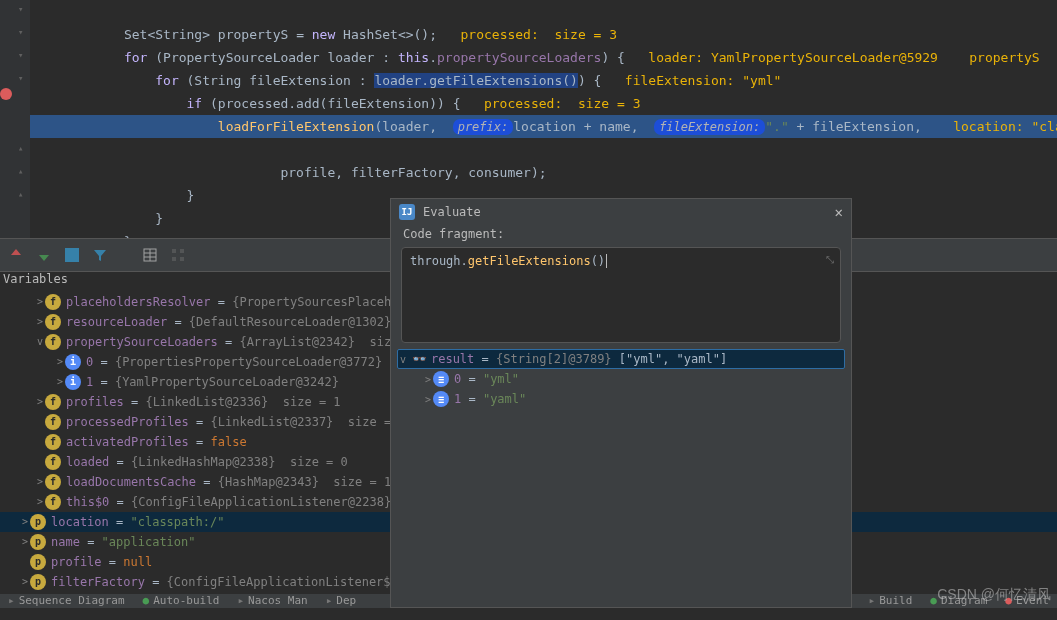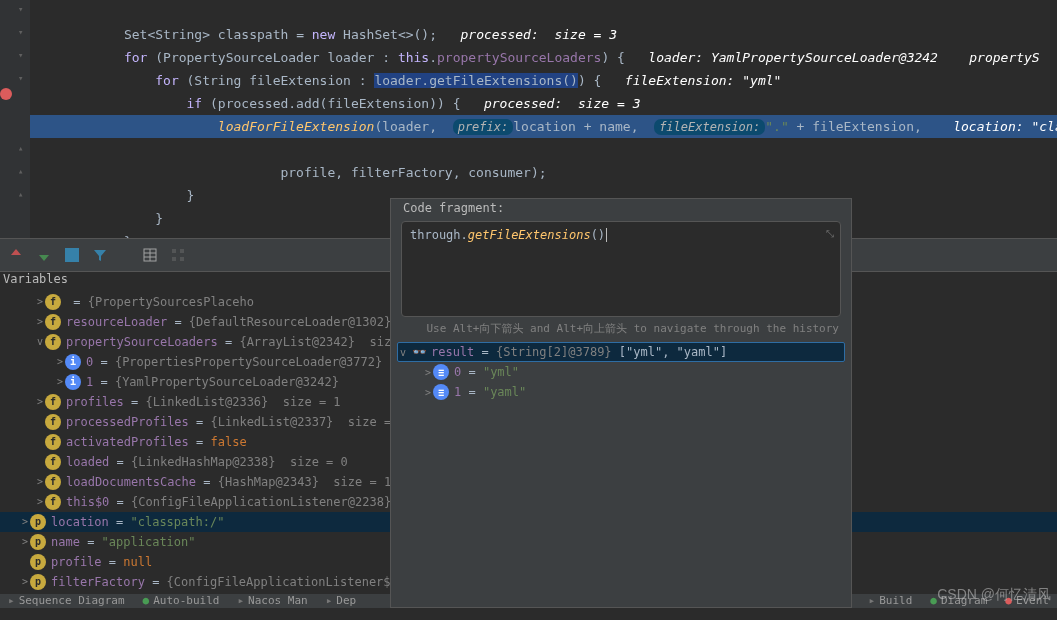--- a/index.html
+++ b/index.html
@@ -16,25 +16,25 @@
   .editor {
     position: absolute; top:0; left:0; right:0; height: 238px;
     overflow: hidden;
     white-space: pre;
     line-height: 23px;
     padding-left: 30px;
   }
   .editor .line { height:23px; }
   .k-orange { color:#c4b5fd; }
   .k-purple { color:#9876aa; }
-  .k-yellow { color:#ffc66d;font-style:italic; }
+  .k-yellow { color:#ffc66d; }
   .k-white  { color:#a9b7c6; }
   .k-green  { color:#6a8759; }
-  .k-inlay  { color:#ffffff; font-style: italic; }
-  .k-pill   { background:#0c4a6e; color:#b3b3b3; border-radius:7px; padding:1px 5px; font-style:italic; font-size:12px;}
+  .k-inlay  { color:#eab308; }
+  .k-pill   { background:#1d4ed8; color:#b3b3b3; border-radius:7px; padding:1px 5px; font-style:italic; font-size:12px;}
   .sel      { background:#214283; }
   .hl-line  { background:#2d5487; display:block; width:100%; }
   .gutter {
     position:absolute; left:0; top:0; width:30px; height:238px;
     background:#313335;
   }
   .gutter .fold { position:absolute; left:18px; font-size:9px; color:#606060;}
   .bp { position:absolute; left:0; top:88px; width:12px;height:12px; background:#db5c5c; border-radius:50%;}
 
   
@@ -142,22 +142,22 @@
   <span class="fold" style="top:4px">▾</span>
   <span class="fold" style="top:27px">▾</span>
   <span class="fold" style="top:50px">▾</span>
   <span class="fold" style="top:73px">▾</span>
   <span class="fold" style="top:143px">▴</span>
   <span class="fold" style="top:166px">▴</span>
   <span class="fold" style="top:189px">▴</span>
 </div>
 
 <div class="editor">
-<span class="line">            <span class="k-white">Set</span><span class="k-white">&lt;String&gt;</span><span class="k-white"> classpath </span><span class="k-white">= </span><span class="k-orange">new </span><span class="k-white">HashSet&lt;&gt;</span><span class="k-white">();</span><span class="k-inlay">   processed:  size = 3</span></span>
-<span class="line">            <span class="k-orange">for </span><span class="k-white">(PropertySourceLoader loader : </span><span class="k-orange">this</span><span class="k-white">.</span><span class="k-purple">propertySourceLoaders</span><span class="k-white">) {</span><span class="k-inlay">   loader: YamlPropertySourceLoader@3242    propertyS</span></span>
+<span class="line">            <span class="k-white">Set</span><span class="k-white">&lt;String&gt;</span><span class="k-white"> propertyS </span><span class="k-white">= </span><span class="k-orange">new </span><span class="k-white">HashSet&lt;&gt;</span><span class="k-white">();</span><span class="k-inlay">   processed:  size = 3</span></span>
+<span class="line">            <span class="k-orange">for </span><span class="k-white">(PropertySourceLoader loader : </span><span class="k-orange">this</span><span class="k-white">.</span><span class="k-purple">propertySourceLoaders</span><span class="k-white">) {</span><span class="k-inlay">   loader: YamlPropertySourceLoader@5929    propertyS</span></span>
 <span class="line">                <span class="k-orange">for </span><span class="k-white">(String fileExtension : </span><span class="sel"><span class="k-white">loader.getFileExtensions()</span></span><span class="k-white">) {</span><span class="k-inlay">   fileExtension: "yml"</span></span>
 <span class="line">                    <span class="k-orange">if </span><span class="k-white">(processed.add(fileExtension)) {</span><span class="k-inlay">   processed:  size = 3</span></span>
 <span class="line hl-line">                        <span class="k-yellow">loadForFileExtension</span><span class="k-white">(</span><span class="k-white">loader</span><span class="k-white">, </span> <span class="k-pill">prefix:</span><span class="k-white">location + name</span><span class="k-white">, </span> <span class="k-pill">fileExtension:</span><span class="k-green">"."</span><span class="k-white"> + fileExtension, </span><span class="k-inlay">   location: "cla</span></span>
 <span class="line">                                <span class="k-white">profile, filterFactory, consumer</span><span class="k-white">);</span></span>
 <span class="line">                    <span class="k-white">}</span></span>
 <span class="line">                <span class="k-white">}</span></span>
 <span class="line">            <span class="k-white">}</span></span>
 </div>
 
 <div class="mid-toolbar">
@@ -181,45 +181,49 @@
   <svg class="tb-icon" viewBox="0 0 16 16" style="opacity:.4">
       <rect x="2" y="2" width="4" height="4" fill="#777"></rect>
       <rect x="10" y="2" width="4" height="4" fill="#777"></rect>
       <rect x="2" y="10" width="4" height="4" fill="#777"></rect>
       <rect x="10" y="10" width="4" height="4" fill="#777"></rect>
     </svg>
 </div>
 
 <div class="vars-header">Variables</div>
 <div class="vars-tree" id="vars-tree">
-    <div class="vrow"><span class="indent" style="width:35px"></span><span class="arrow">&gt;</span><span class="badge ">f</span><span class="vop"> = </span><span class="vval">{PropertySourcesPlaceho</span></div>
+    <div class="vrow"><span class="indent" style="width:35px"></span><span class="arrow">&gt;</span><span class="badge ">f</span><span class="vname">placeholdersResolver</span><span class="vop"> = </span><span class="vval">{PropertySourcesPlaceho</span></div>
     <div class="vrow"><span class="indent" style="width:35px"></span><span class="arrow">&gt;</span><span class="badge ">f</span><span class="vname">resourceLoader</span><span class="vop"> = </span><span class="vval">{DefaultResourceLoader@1302}</span></div>
     <div class="vrow"><span class="indent" style="width:35px"></span><span class="arrow">v</span><span class="badge ">f</span><span class="vname">propertySourceLoaders</span><span class="vop"> = </span><span class="vval">{ArrayList@2342}  size</span></div>
     <div class="vrow"><span class="indent" style="width:55px"></span><span class="arrow">&gt;</span><span class="badge i">i</span><span class="vname">0</span><span class="vop"> = </span><span class="vval">{PropertiesPropertySourceLoader@3772}</span></div>
     <div class="vrow"><span class="indent" style="width:55px"></span><span class="arrow">&gt;</span><span class="badge i">i</span><span class="vname">1</span><span class="vop"> = </span><span class="vval">{YamlPropertySourceLoader@3242}</span></div>
     <div class="vrow"><span class="indent" style="width:35px"></span><span class="arrow">&gt;</span><span class="badge ">f</span><span class="vname">profiles</span><span class="vop"> = </span><span class="vval">{LinkedList@2336}  size = 1</span></div>
     <div class="vrow"><span class="indent" style="width:35px"></span><span class="arrow"> </span><span class="badge ">f</span><span class="vname">processedProfiles</span><span class="vop"> = </span><span class="vval">{LinkedList@2337}  size =</span></div>
     <div class="vrow"><span class="indent" style="width:35px"></span><span class="arrow"> </span><span class="badge ">f</span><span class="vname">activatedProfiles</span><span class="vop"> = </span><span class="vkw">false</span></div>
     <div class="vrow"><span class="indent" style="width:35px"></span><span class="arrow"> </span><span class="badge ">f</span><span class="vname">loaded</span><span class="vop"> = </span><span class="vval">{LinkedHashMap@2338}  size = 0</span></div>
     <div class="vrow"><span class="indent" style="width:35px"></span><span class="arrow">&gt;</span><span class="badge ">f</span><span class="vname">loadDocumentsCache</span><span class="vop"> = </span><span class="vval">{HashMap@2343}  size = 1</span></div>
     <div class="vrow"><span class="indent" style="width:35px"></span><span class="arrow">&gt;</span><span class="badge ">f</span><span class="vname">this$0</span><span class="vop"> = </span><span class="vval">{ConfigFileApplicationListener@2238}</span></div>
     <div class="vrow sel-row"><span class="indent" style="width:20px"></span><span class="arrow">&gt;</span><span class="badge p">p</span><span class="vname">location</span><span class="vop"> = </span><span class="vstr">"classpath:/"</span></div>
     <div class="vrow"><span class="indent" style="width:20px"></span><span class="arrow">&gt;</span><span class="badge p">p</span><span class="vname">name</span><span class="vop"> = </span><span class="vstr">"application"</span></div>
     <div class="vrow"><span class="indent" style="width:20px"></span><span class="arrow"> </span><span class="badge p">p</span><span class="vname">profile</span><span class="vop"> = </span><span class="vkw">null</span></div>
     <div class="vrow"><span class="indent" style="width:20px"></span><span class="arrow">&gt;</span><span class="badge p">p</span><span class="vname">filterFactory</span><span class="vop"> = </span><span class="vval">{ConfigFileApplicationListener$L</span></div>
     <div class="vrow"><span class="indent" style="width:20px"></span><span class="arrow">&gt;</span><span class="badge p">p</span><span class="vname">consumer</span><span class="vop"> = </span><span class="vval">{ConfigFileApplicationListener$Loader$</span></div>
   </div>
 
 <div class="popup">
+  <div class="titlebar">
+    <span class="app-icon">IJ</span>
+    <span>Evaluate</span>
+    <span class="close">✕</span>
+  </div>
   <div class="lbl">Code fragment:</div>
   <div class="expr">
     <span class="k-white">through.</span><span class="k-yellow">getFileExtensions</span><span class="k-white">()</span><span class="caret"></span><span style="color:#b05050;font-size:10px">  </span>
     <span class="fold-ic">⤡</span>
   </div>
-  <div class="hint">Use Alt+向下箭头 and Alt+向上箭头 to navigate through the history</div>
   <div class="resarea">
     <div class="res-row header">
       <span class="arrow">v</span><span class="glasses">👓</span>
       <span class="vname">result</span><span class="vop"> = </span><span class="vval">{String[2]@3789}</span><span class="vop"> ["yml", "yaml"]</span>
     </div>
     <div id="res-items">
         <div class="res-row"><span class="indent" style="width:26px"></span><span class="arrow">&gt;</span><span class="badge i">≡</span><span class="vname">0</span><span class="vop"> = </span><span class="vstr">"yml"</span></div>
         <div class="res-row"><span class="indent" style="width:26px"></span><span class="arrow">&gt;</span><span class="badge i">≡</span><span class="vname">1</span><span class="vop"> = </span><span class="vstr">"yaml"</span></div>
       </div>
   </div>

